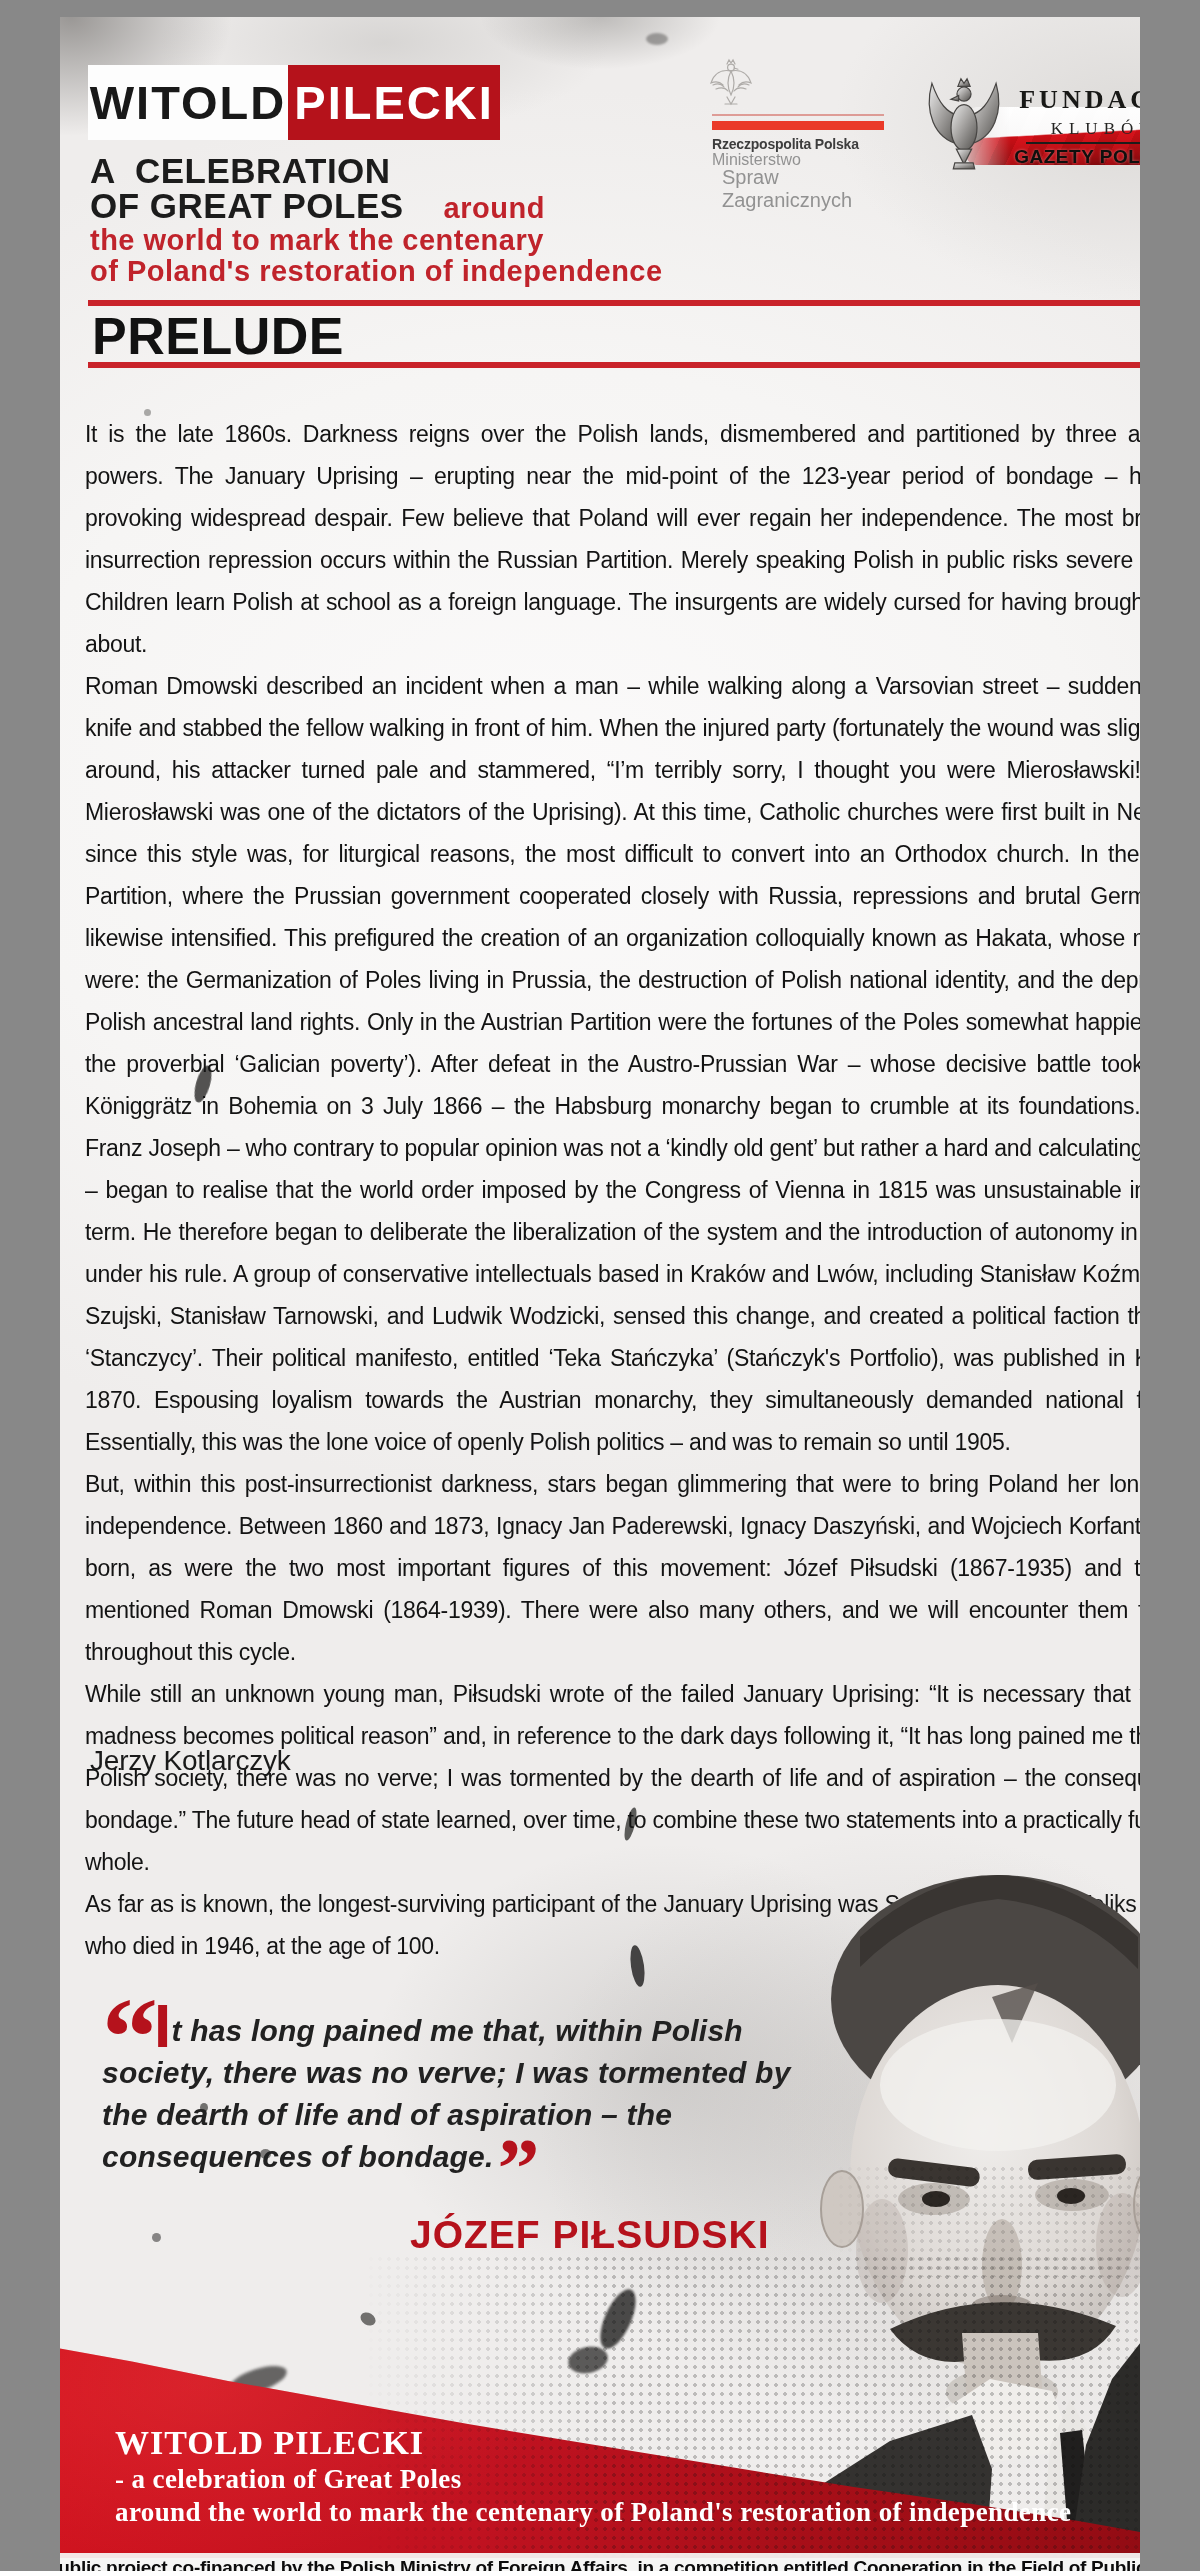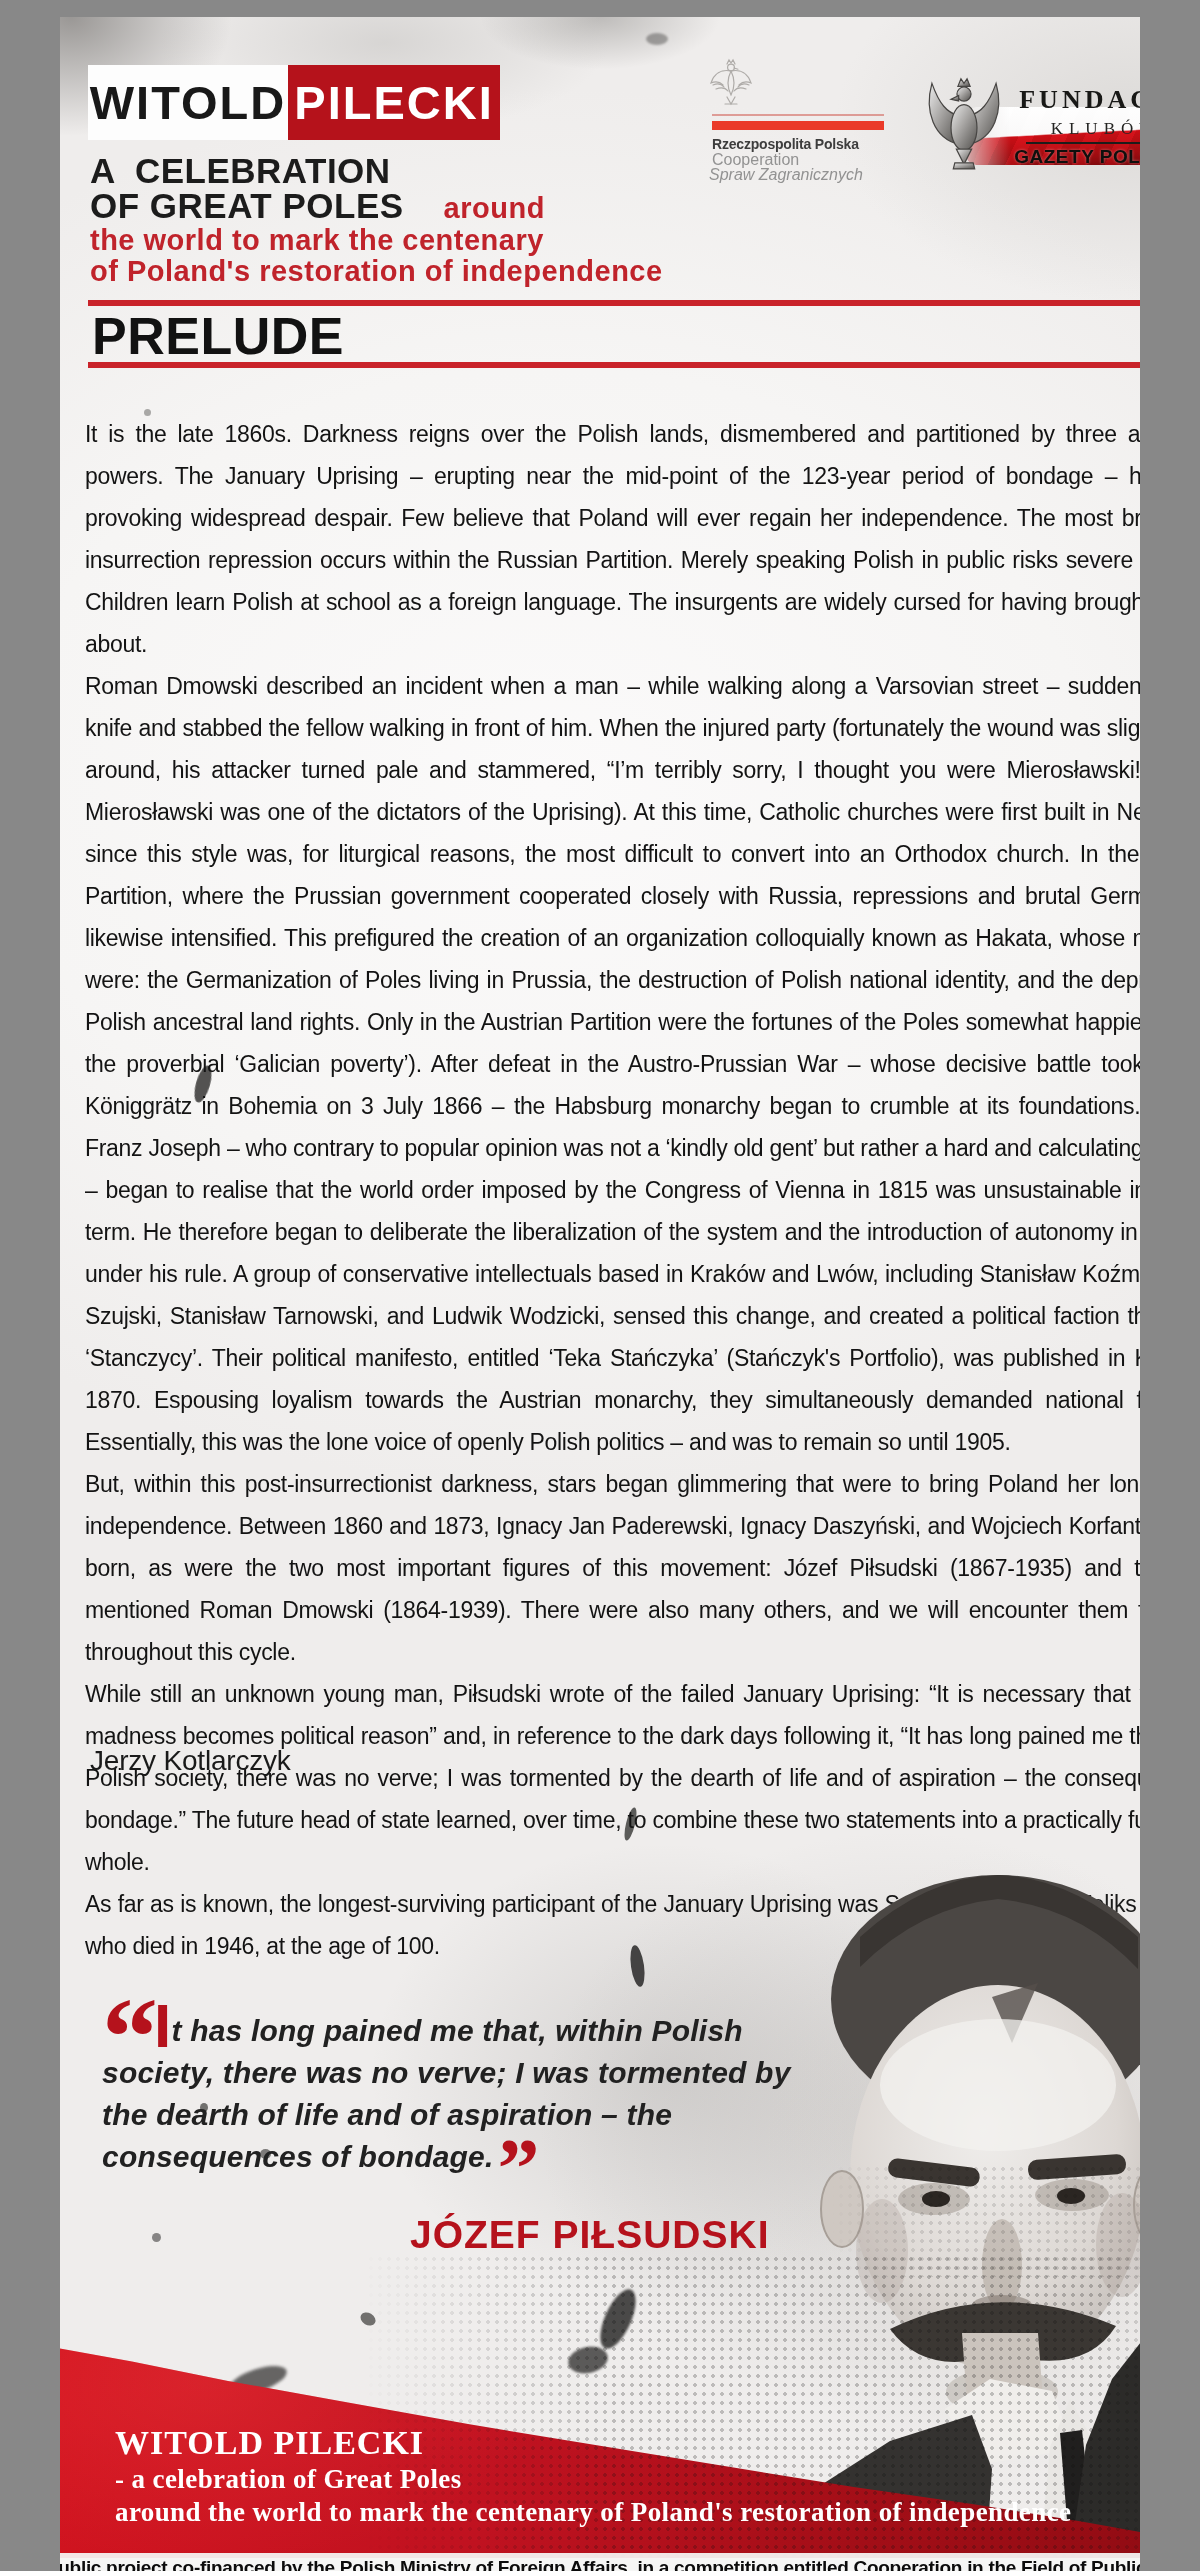--- a/index.html
+++ b/index.html
@@ -25,21 +25,21 @@
   .subtitle{left:30px;top:136px;width:700px;}
   .sub-black{font-weight:800;font-size:35px;line-height:35px;color:#1c1c1c;letter-spacing:.5px;white-space:pre;}
   .sub-red-inline{font-weight:800;font-size:29px;color:#c0232b;margin-left:40px;letter-spacing:.5px;}
   .sub-red{font-weight:800;font-size:29px;line-height:31px;color:#c0232b;letter-spacing:.5px;}
   
   .ministry{left:648px;top:40px;width:180px;}
   .ministry .hairline{position:absolute;left:4px;top:57px;width:172px;height:2px;background:#cf5a50;opacity:.55;}
   .ministry .redbar{position:absolute;left:4px;top:64px;width:172px;height:9px;background:#ea3a29;}
   .ministry .t1{position:absolute;left:4px;top:79px;font-size:14px;font-weight:700;color:#3d3d3d;letter-spacing:-.2px;}
   .ministry .t2{position:absolute;left:4px;top:94px;font-size:16px;color:#929292;}
-  .ministry .t3{position:absolute;left:1px;top:109px;font-size:16px;color:#929292;font-style:italic;}
+  .ministry .t3{position:absolute;left:14px;top:109px;font-size:20px;color:#929292;}
   
   .foundation{left:858px;top:46px;width:300px;height:112px;}
   .flag{position:absolute;left:48px;top:44px;width:248px;height:58px;border-radius:10px;
     background:linear-gradient(177deg,#ffffff 0%,#fbfafa 44%,#cf1017 46%,#a80d12 78%,#7e090e 100%);
     box-shadow:0 4px 9px rgba(120,20,20,.25);
     -webkit-mask-image:linear-gradient(to right,rgba(0,0,0,.25),#000 18%,#000 88%,rgba(0,0,0,.45));
             mask-image:linear-gradient(to right,rgba(0,0,0,.25),#000 18%,#000 88%,rgba(0,0,0,.45));
   }
   .flag::after{content:"";position:absolute;inset:0;border-radius:10px;
     background:repeating-linear-gradient(115deg,rgba(255,255,255,.18) 0 14px,rgba(0,0,0,.12) 14px 30px);
@@ -153,21 +153,21 @@
             <path d="M38 32 q-8 -3 -12 2"></path>
             <path d="M23 14 c-4 8 -4 16 0 24 c4 -8 4 -16 0 -24"></path>
             <path d="M19 40 l4 7 4 -7"></path>
             <path d="M17 47 h12"></path>
           </g>
         </svg>
       </span>
       <div class="hairline"></div>
       <div class="redbar"></div>
       <div class="t1">Rzeczpospolita Polska</div>
-      <div class="t2">Cooperation</div>
+      <div class="t2">Ministerstwo</div>
       <div class="t3">Spraw Zagranicznych</div>
     </div>
 
     <div class="abs foundation">
       <div class="flag"></div>
       <span class="f-eagle">
         <svg width="92" height="110" viewBox="0 0 60 72">
           <defs>
             <linearGradient id="silver" x1="0" y1="0" x2="1" y2="1">
               <stop offset="0" stop-color="#ececec"></stop>

